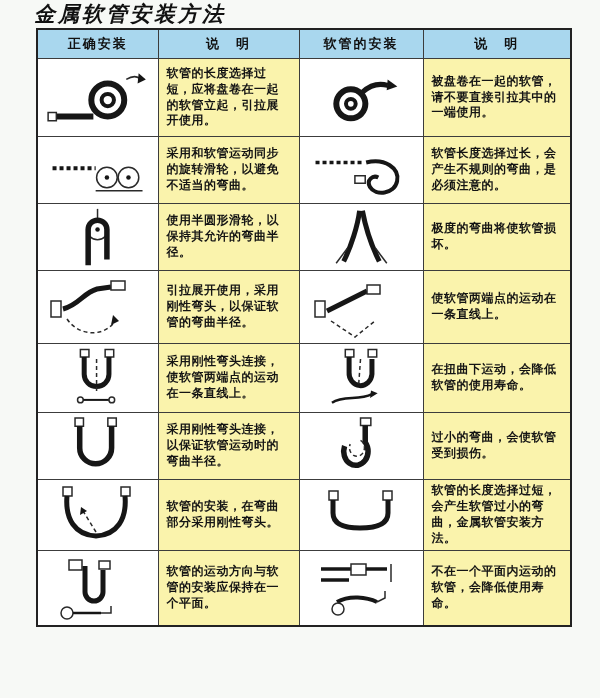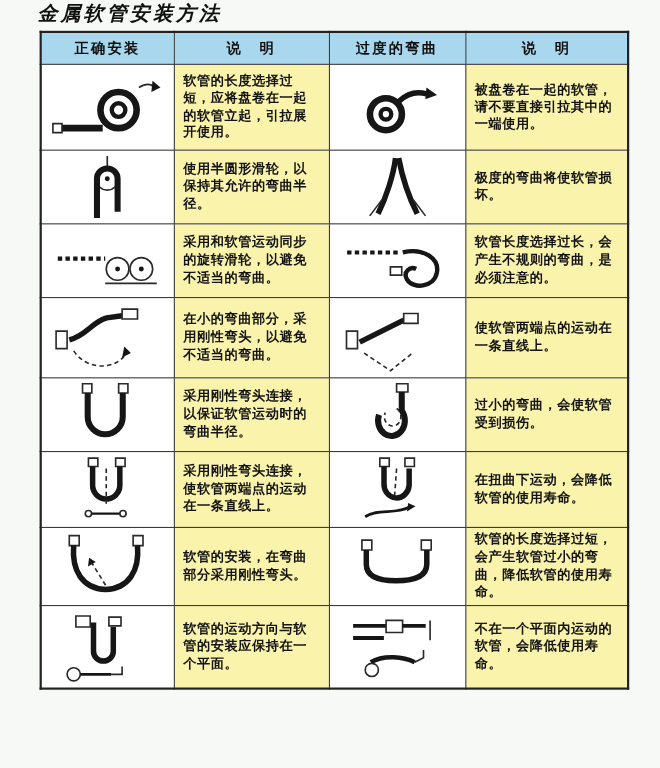--- a/index.html
+++ b/index.html
@@ -5,21 +5,21 @@
   html,body{margin:0;padding:0;}
   body{
     width:600px;height:698px;position:relative;overflow:hidden;
     background:#f7f9f6;
     font-family:"DejaVu Sans",sans-serif;
     color:#111;
   }
   .page-title{
     position:absolute;left:34px;top:0px;
     font-family:"DejaVu Serif",serif;
-    font-size:18px;font-weight:bold;font-style:italic;
+    font-size:21px;font-weight:bold;font-style:italic;
     letter-spacing:3px;color:#111;
   }
   table.install-table{
     position:absolute;left:36px;top:28px;width:534px;
     border-collapse:collapse;table-layout:fixed;
     border:2px solid #222;
   }
   .install-table th,.install-table td{
     border:1px solid #3c3c3c;padding:3px;overflow:hidden;
   }
@@ -50,21 +50,21 @@
   <colgroup>
     <col style="width:121px">
       <col style="width:141px">
       <col style="width:124px">
       <col style="width:148px">
   </colgroup>
   <tbody>
       <tr>
     <th>正确安装</th>
     <th>说　明</th>
-    <th>过度的弯曲</th>
+    <th>软管的安装</th>
     <th>说　明</th>
   </tr>
 
   <tr style="height:78px">
     <td class="img-cell">
       <svg class="illus" width="108" height="66" viewBox="0 0 105 64">
         <path class="hose" stroke-width="6" d="M10 50 H48"></path>
         <rect class="fit" x="4" y="46" width="8" height="8"></rect>
         <circle class="hose" stroke-width="6" cx="62" cy="34" r="16"></circle>
         <circle class="hose" stroke-width="4" cx="62" cy="34" r="6"></circle>
@@ -79,100 +79,81 @@
         <circle class="hose" stroke-width="4" cx="42" cy="38" r="5"></circle>
         <path class="hose" stroke-width="5" d="M54 26 Q66 15 80 19"></path>
         <polygon class="dot" points="80,13 90,20 79,24"></polygon>
       </svg>
     </td>
     <td class="desc-cell">被盘卷在一起的软管，请不要直接引拉其中的一端使用。</td>
   </tr>
 
   <tr style="height:65px">
     <td class="img-cell">
-      <svg class="illus" width="100" height="60" viewBox="0 0 105 64">
-        <line class="thin" x1="52" y1="2" x2="52" y2="13"></line>
-        <circle class="thin" cx="52" cy="24" r="11"></circle>
-        <circle class="dot" cx="52" cy="24" r="2.4"></circle>
-        <path class="hose" stroke-width="5.5" d="M42 62 V24 A10 10 0 0 1 62 24 V56"></path>
-      </svg>
-    </td>
-    <td class="desc-cell">使用半圆形滑轮，以保持其允许的弯曲半径。</td>
-    <td class="img-cell">
-      <svg class="illus" width="100" height="60" viewBox="0 0 105 64">
-        <path class="hose" stroke-width="5" d="M51 4 C49 20 42 42 34 58"></path>
-        <path class="hose" stroke-width="5" d="M54 4 C57 20 64 42 72 58"></path>
-        <line class="thin" x1="26" y1="60" x2="38" y2="44"></line>
-        <line class="thin" x1="80" y1="60" x2="68" y2="44"></line>
-      </svg>
-    </td>
-    <td class="desc-cell">极度的弯曲将使软管损坏。</td>
-  </tr>
-
-  <tr style="height:65px">
-    <td class="img-cell">
       <svg class="illus" width="108" height="60" viewBox="0 0 105 64">
         <line class="hose dash" stroke-width="4" x1="4" y1="30" x2="50" y2="30"></line>
         <circle class="thin" cx="62" cy="40" r="11"></circle>
             <circle class="dot" cx="62" cy="40" r="2.4"></circle>
         <circle class="thin" cx="85" cy="40" r="11"></circle>
             <circle class="dot" cx="85" cy="40" r="2.4"></circle>
         <line class="thin" x1="50" y1="54" x2="100" y2="54"></line>
       </svg>
     </td>
     <td class="desc-cell">采用和软管运动同步的旋转滑轮，以避免不适当的弯曲。</td>
     <td class="img-cell">
       <svg class="illus" width="108" height="60" viewBox="0 0 105 64">
         <line class="hose dash" stroke-width="3.5" x1="4" y1="24" x2="56" y2="24"></line>
         <rect class="fit" x="46" y="38" width="11" height="8"></rect>
         <path class="hose" stroke-width="4" d="M58 24 C78 19 94 30 91 44 C88 58 68 60 62 50 C58 43 65 37 71 40"></path>
       </svg>
     </td>
     <td class="desc-cell">软管长度选择过长，会产生不规则的弯曲，是必须注意的。</td>
   </tr>
 
+  <tr style="height:65px">
+    <td class="img-cell">
+      <svg class="illus" width="100" height="60" viewBox="0 0 105 64">
+        <line class="thin" x1="52" y1="2" x2="52" y2="13"></line>
+        <circle class="thin" cx="52" cy="24" r="11"></circle>
+        <circle class="dot" cx="52" cy="24" r="2.4"></circle>
+        <path class="hose" stroke-width="5.5" d="M42 62 V24 A10 10 0 0 1 62 24 V56"></path>
+      </svg>
+    </td>
+    <td class="desc-cell">使用半圆形滑轮，以保持其允许的弯曲半径。</td>
+    <td class="img-cell">
+      <svg class="illus" width="100" height="60" viewBox="0 0 105 64">
+        <path class="hose" stroke-width="5" d="M51 4 C49 20 42 42 34 58"></path>
+        <path class="hose" stroke-width="5" d="M54 4 C57 20 64 42 72 58"></path>
+        <line class="thin" x1="26" y1="60" x2="38" y2="44"></line>
+        <line class="thin" x1="80" y1="60" x2="68" y2="44"></line>
+      </svg>
+    </td>
+    <td class="desc-cell">极度的弯曲将使软管损坏。</td>
+  </tr>
+
   <tr style="height:72px">
     <td class="img-cell">
       <svg class="illus" width="105" height="66" viewBox="0 0 105 64">
         <rect class="fit" x="6" y="26" width="10" height="16"></rect>
         <path class="hose" stroke-width="5" d="M18 34 C34 30 38 18 52 14 L66 12"></path>
         <rect class="fit" x="66" y="6" width="14" height="9"></rect>
         <path class="thin dash" d="M22 44 C34 62 60 62 70 46"></path>
         <polygon class="dot" points="68,40 74,46 66,50"></polygon>
       </svg>
     </td>
-    <td class="desc-cell">在小的弯曲部分，采用刚性弯头，以避免不适当的弯曲。</td>
+    <td class="desc-cell">引拉展开使用，采用刚性弯头，以保证软管的弯曲半径。</td>
     <td class="img-cell">
       <svg class="illus" width="105" height="66" viewBox="0 0 105 64">
         <rect class="fit" x="6" y="26" width="10" height="16"></rect>
         <path class="hose" stroke-width="5" d="M18 36 L58 16"></path>
         <rect class="fit" x="58" y="10" width="13" height="9"></rect>
         <path class="thin dash" d="M22 46 L46 62 L66 46"></path>
       </svg>
     </td>
     <td class="desc-cell">使软管两端点的运动在一条直线上。</td>
-  </tr>
-
-  <tr style="height:65px">
-    <td class="img-cell">
-      <svg class="illus" width="100" height="60" viewBox="0 0 105 64">
-        <rect class="fit" x="28" y="2" width="9" height="9"></rect>
-        <rect class="fit" x="63" y="2" width="9" height="9"></rect>
-        <path class="hose" stroke-width="5.5" d="M33 11 V34 A17 17 0 0 0 67 34 V11"></path>
-      </svg>
-    </td>
-    <td class="desc-cell">采用刚性弯头连接，以保证软管运动时的弯曲半径。</td>
-    <td class="img-cell">
-      <svg class="illus" width="100" height="60" viewBox="0 0 105 64">
-        <rect class="fit" x="52" y="2" width="11" height="8"></rect>
-        <path class="hose" stroke-width="5.5" d="M57 10 V28 A13 15 0 1 1 35 32"></path>
-        <path class="thin dash" d="M52 26 A8 9 0 1 1 41 30"></path>
-      </svg>
-    </td>
-    <td class="desc-cell">过小的弯曲，会使软管受到损伤。</td>
   </tr>
 
   <tr style="height:68px">
     <td class="img-cell">
       <svg class="illus" width="100" height="62" viewBox="0 0 105 64">
         <rect class="fit" x="34" y="2" width="9" height="8"></rect>
         <rect class="fit" x="60" y="2" width="9" height="8"></rect>
         <path class="hose" stroke-width="5" d="M38 10 V28 A13 13 0 0 0 64 28 V10"></path>
         <line class="thin dash" x1="51" y1="12" x2="51" y2="46"></line>
         <circle class="thin" cx="34" cy="55" r="3"></circle>
@@ -187,40 +168,59 @@
         <rect class="fit" x="60" y="2" width="9" height="8"></rect>
         <path class="hose" stroke-width="5" d="M40 10 V26 A12 13 0 0 0 64 28 V12"></path>
         <line class="thin dash" x1="52" y1="12" x2="50" y2="40"></line>
         <path class="hose" stroke-width="2.5" d="M22 58 C34 50 50 56 64 49"></path>
         <polygon class="dot" points="63,45 70,48 62,53"></polygon>
       </svg>
     </td>
     <td class="desc-cell">在扭曲下运动，会降低软管的使用寿命。</td>
   </tr>
 
+  <tr style="height:65px">
+    <td class="img-cell">
+      <svg class="illus" width="100" height="60" viewBox="0 0 105 64">
+        <rect class="fit" x="28" y="2" width="9" height="9"></rect>
+        <rect class="fit" x="63" y="2" width="9" height="9"></rect>
+        <path class="hose" stroke-width="5.5" d="M33 11 V34 A17 17 0 0 0 67 34 V11"></path>
+      </svg>
+    </td>
+    <td class="desc-cell">采用刚性弯头连接，以保证软管运动时的弯曲半径。</td>
+    <td class="img-cell">
+      <svg class="illus" width="100" height="60" viewBox="0 0 105 64">
+        <rect class="fit" x="52" y="2" width="11" height="8"></rect>
+        <path class="hose" stroke-width="5.5" d="M57 10 V28 A13 15 0 1 1 35 32"></path>
+        <path class="thin dash" d="M52 26 A8 9 0 1 1 41 30"></path>
+      </svg>
+    </td>
+    <td class="desc-cell">过小的弯曲，会使软管受到损伤。</td>
+  </tr>
+
 
   <tr style="height:70px">
     <td class="img-cell">
       <svg class="illus" width="105" height="64" viewBox="0 0 105 64">
         <rect class="fit" x="18" y="4" width="9" height="9"></rect>
         <rect class="fit" x="76" y="4" width="9" height="9"></rect>
         <path class="hose" stroke-width="5" d="M22 13 C20 36 30 52 51 53 C72 52 82 36 80 13"></path>
         <path class="thin dash" d="M51 49 L38 28"></path>
         <polygon class="dot" points="36,24 42,28 35,32"></polygon>
       </svg>
     </td>
     <td class="desc-cell">软管的安装，在弯曲部分采用刚性弯头。</td>
     <td class="img-cell">
       <svg class="illus" width="105" height="64" viewBox="0 0 105 64">
         <rect class="fit" x="20" y="8" width="9" height="9"></rect>
         <rect class="fit" x="74" y="8" width="9" height="9"></rect>
         <path class="hose" stroke-width="5" d="M24 17 V30 C24 41 34 45 51 45 C68 45 79 41 79 30 V17"></path>
       </svg>
     </td>
-    <td class="desc-cell">软管的长度选择过短，会产生软管过小的弯曲，降低软管的使用寿命。</td>
+    <td class="desc-cell">软管的长度选择过短，会产生软管过小的弯曲，金属软管安装方法。</td>
   </tr>
 
   <tr style="height:75px">
     <td class="img-cell">
       <svg class="illus" width="105" height="68" viewBox="0 0 105 64">
         <rect class="fit" x="24" y="4" width="13" height="10"></rect>
         <rect class="fit" x="54" y="5" width="11" height="8"></rect>
         <path class="hose" stroke-width="5" d="M40 10 V36 A9 9 0 0 0 58 36 V14"></path>
         <circle class="thin" cx="22" cy="57" r="6"></circle>
         <line class="hose" stroke-width="2.5" x1="28" y1="57" x2="56" y2="57"></line>

